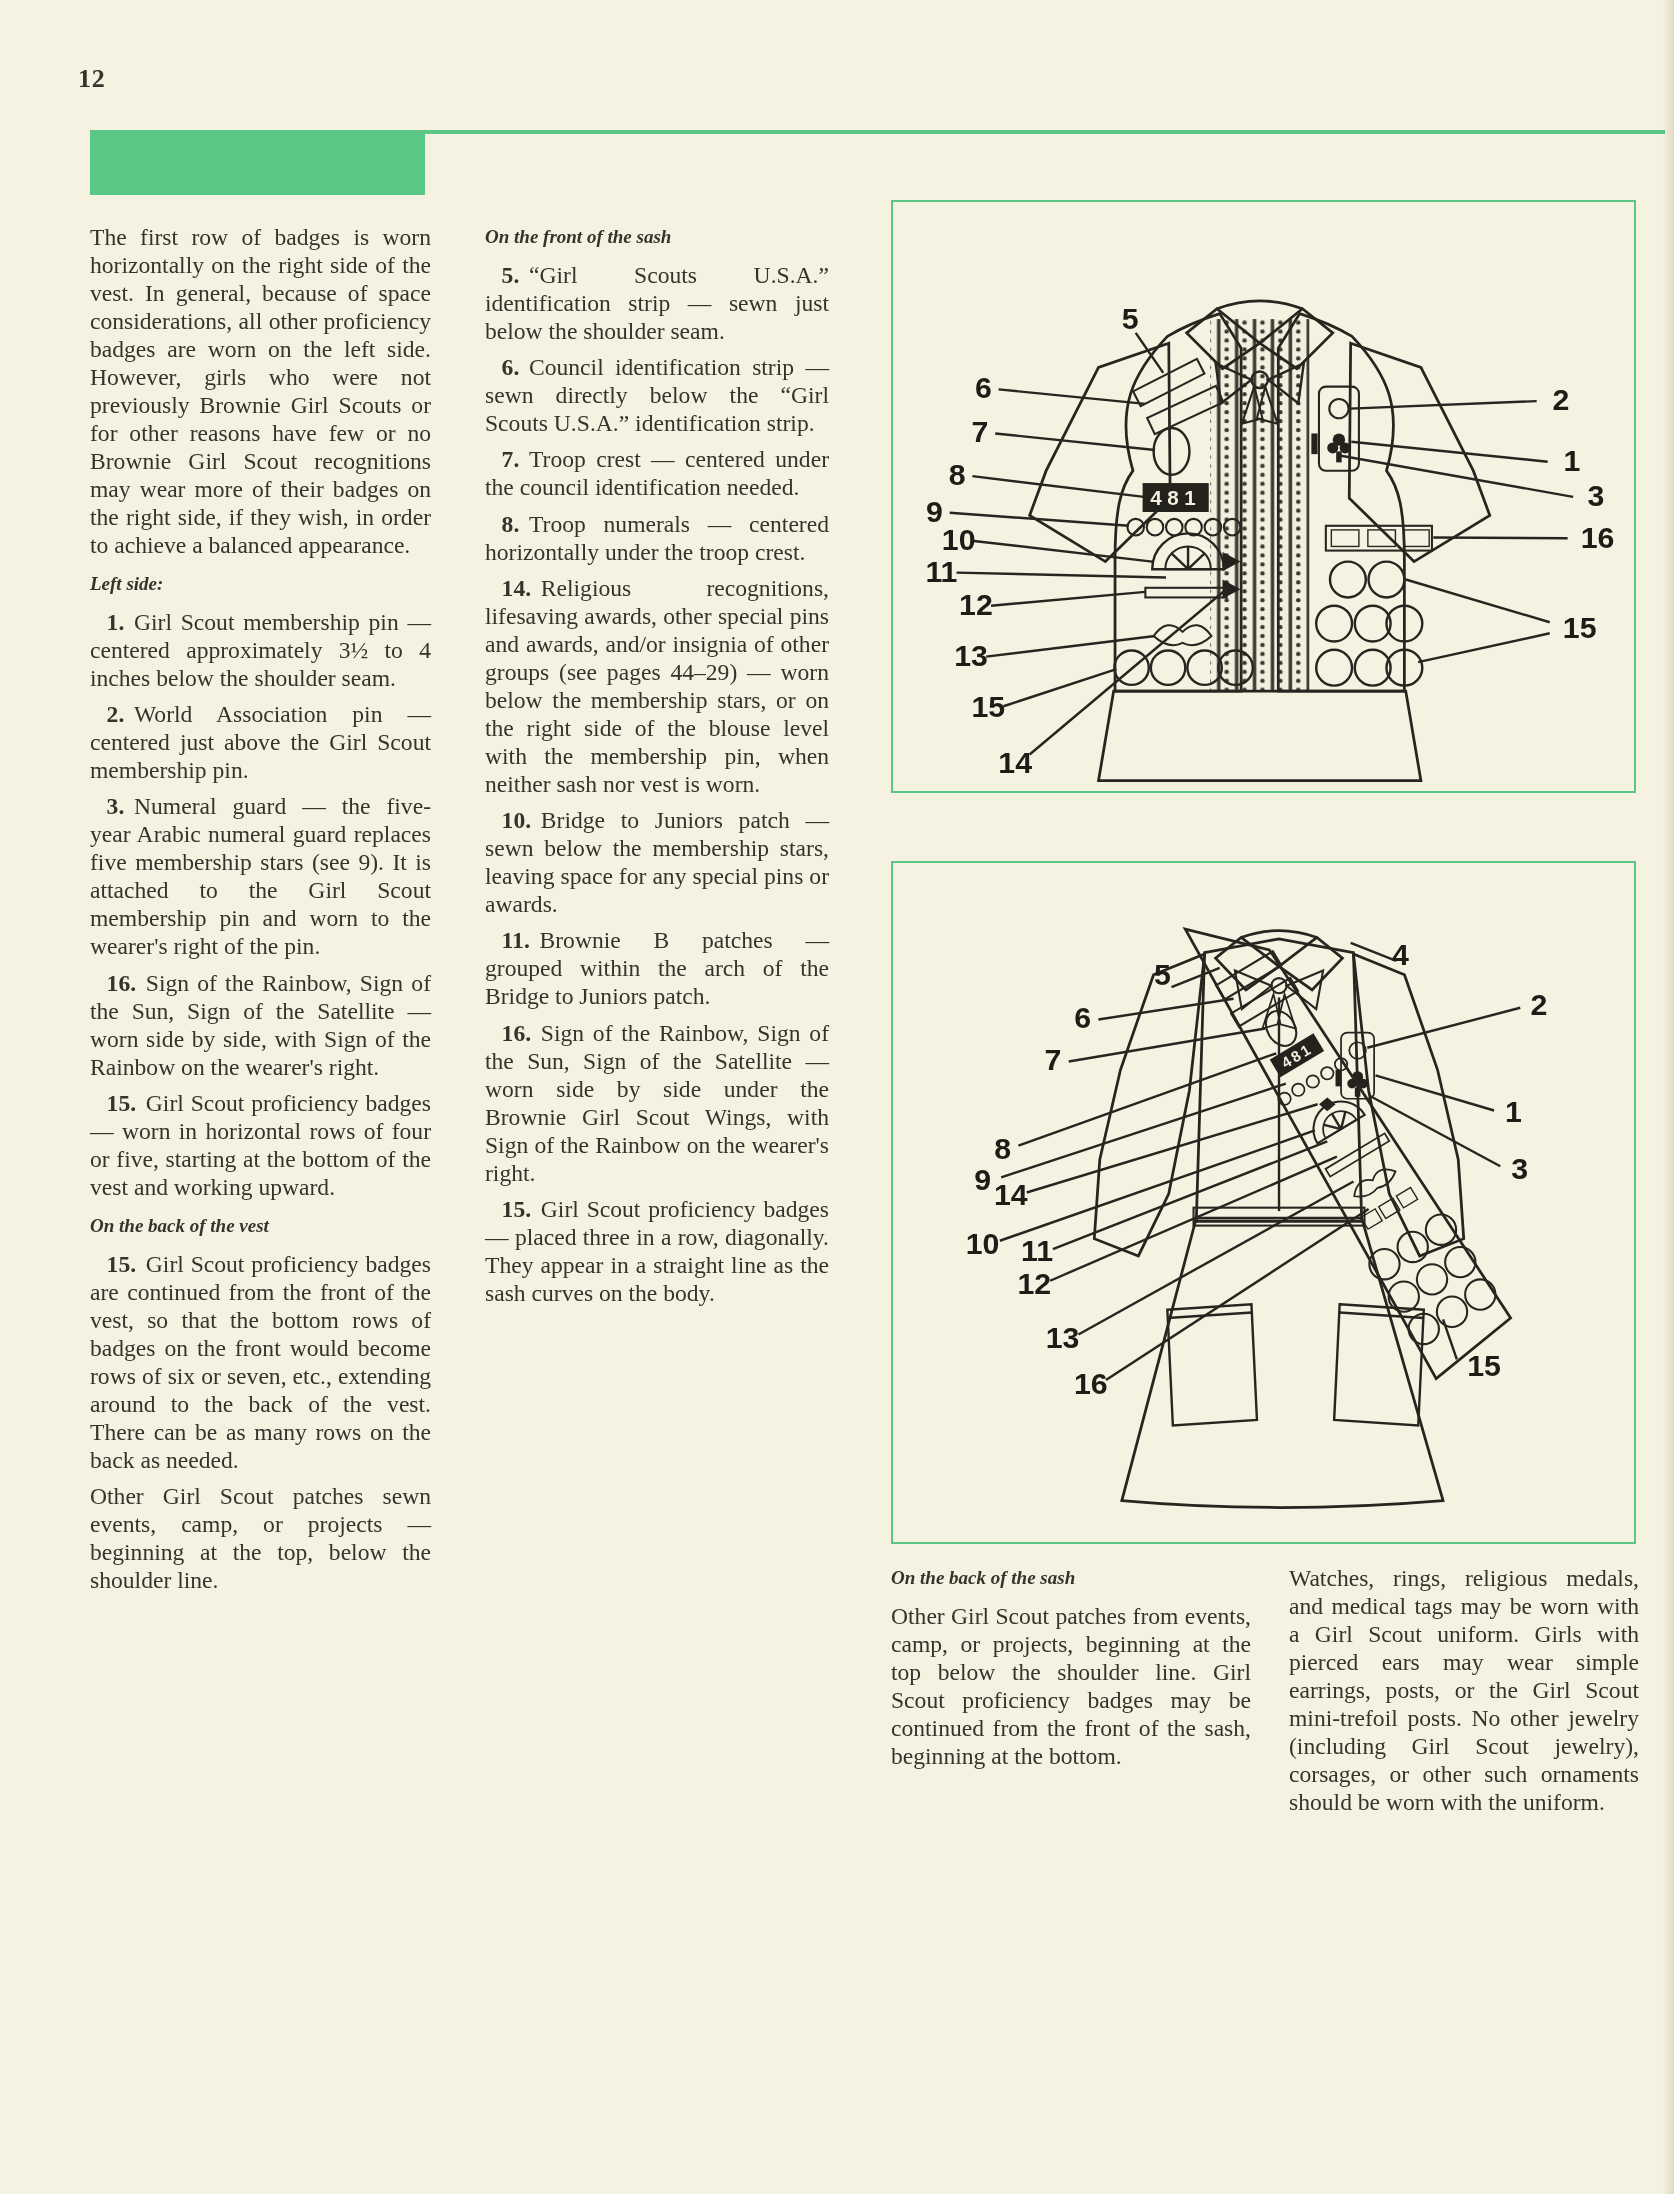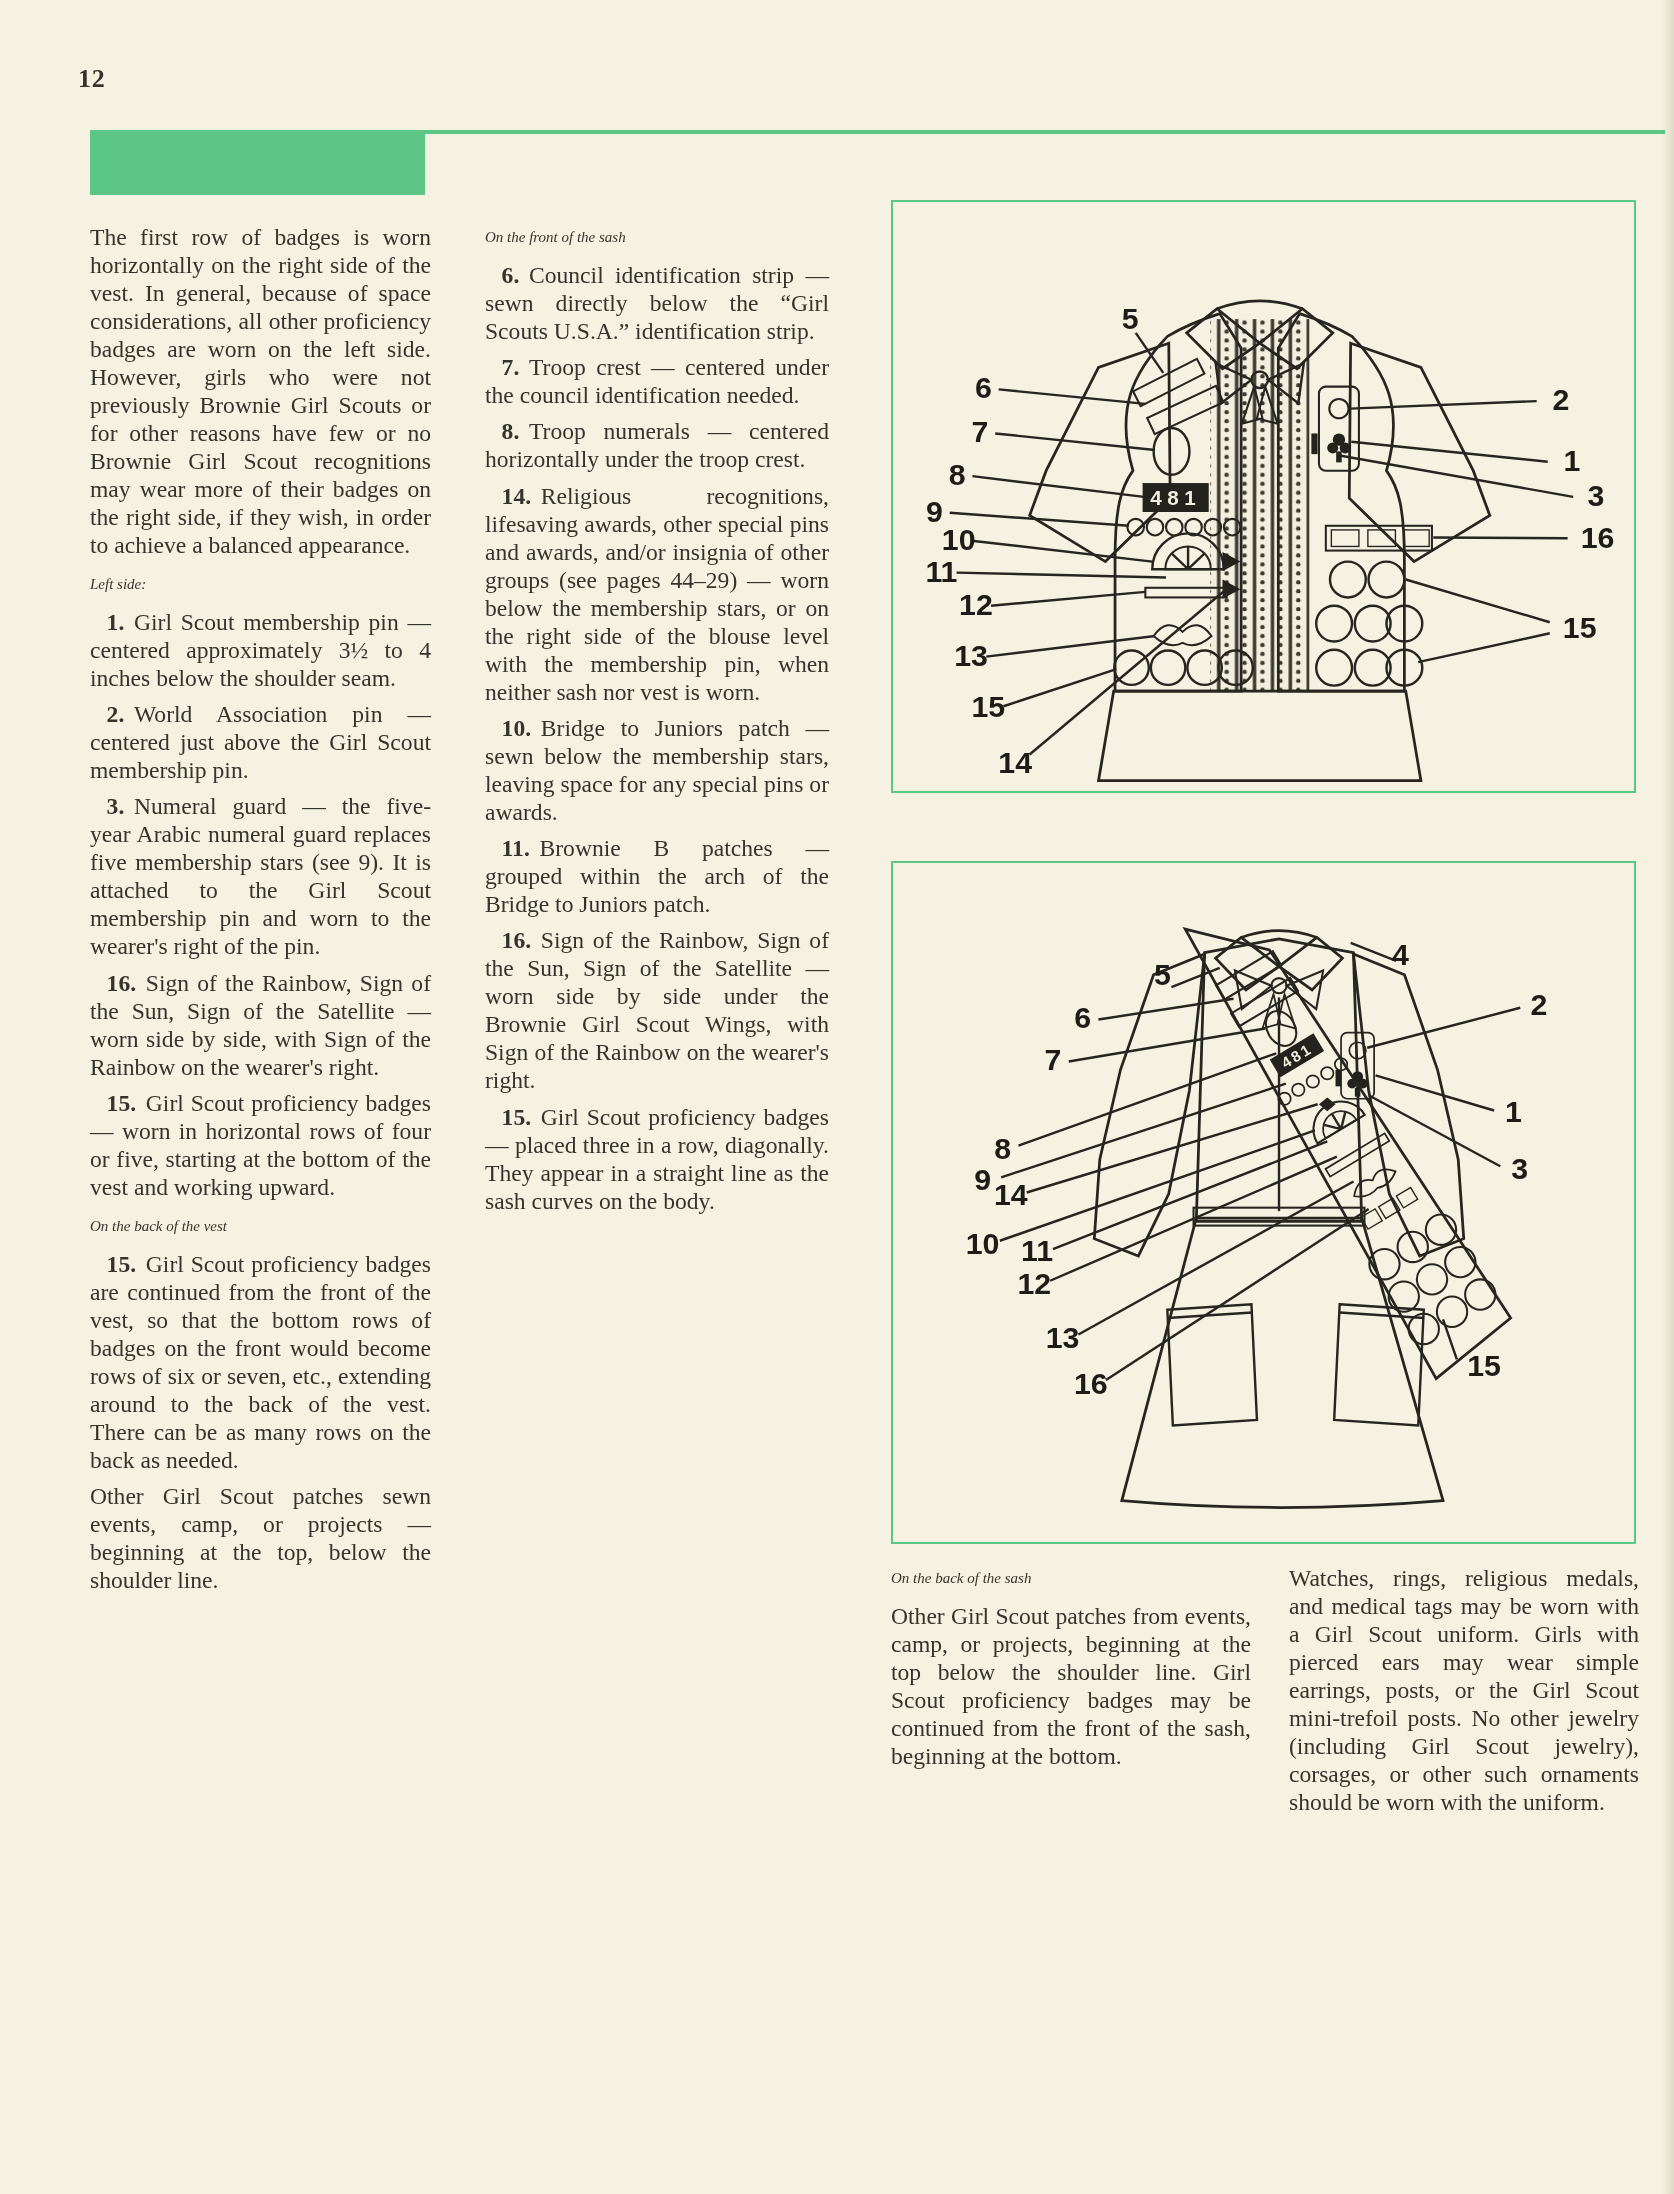--- a/index.html
+++ b/index.html
@@ -16,21 +16,21 @@
   #top-rule{left:90px;top:130px;width:1575px;height:3.5px;background:var(--green);}
   #title-bar{left:90px;top:130px;width:335px;height:65px;background:var(--green);}
   .col{font-size:23.6px;line-height:28px;text-align:justify;hyphens:auto;-webkit-hyphens:auto;}
   #col1{left:90px;top:223px;width:341px;}
   #col2{left:485px;top:223px;width:344px;}
   #back-sash{left:891px;top:1564px;width:360px;}
   #jewelry{left:1289px;top:1564px;width:350px;}
   .col p{margin:0 0 8.3px 0;}
   .col p b.pnum{padding-left:16.6px;margin-right:9.7px;}
   .col p b.pnum:empty{display:none;padding:0;margin:0;}
-  h3.section{font-size:15px;line-height:28px;margin:11px 0 9.7px 0;font-style:italic;font-weight:normal;}
+  h3.section{font-size:19px;line-height:28px;margin:11px 0 9.7px 0;font-style:italic;font-weight:bold;}
   h3.section.first{margin-top:0;}
   .figure{border:2.8px solid var(--green);box-sizing:border-box;background:transparent;}
   #figure-vest{left:891px;top:200px;width:745px;height:593px;}
   #figure-sash{left:891px;top:861px;width:745px;height:683px;}
   .figure svg{position:absolute;left:0;top:0;width:100%;height:100%;}
   svg text.callout{font-family:"Liberation Sans","DejaVu Sans",sans-serif;font-weight:bold;font-size:44px;fill:#1d1c17;}
   svg text.plate{font-family:"Liberation Sans","DejaVu Sans",sans-serif;}
   svg .lead{stroke:var(--lineink);stroke-width:3.5;fill:none;}
   svg .ol{stroke:var(--lineink);fill:none;}
   #edge-shade{right:0;top:0;width:12.5px;height:2194px;background:linear-gradient(to right,rgba(0,0,0,0),rgba(120,110,70,.18));}
@@ -51,20 +51,21 @@
   <p><b class="pnum">3.</b><span>Numeral guard — the five-year Arabic numeral guard replaces five membership stars (see 9). It is attached to the Girl Scout membership pin and worn to the wearer's right of the pin.</span></p>
   <p><b class="pnum">16.</b><span>Sign of the Rainbow, Sign of the Sun, Sign of the Satellite — worn side by side, with Sign of the Rainbow on the wearer's right.</span></p>
   <p><b class="pnum">15.</b><span>Girl Scout proficiency badges — worn in horizontal rows of four or five, starting at the bottom of the vest and working upward.</span></p>
   <h3 class="section">On the back of the vest</h3>
   <p><b class="pnum">15.</b><span>Girl Scout proficiency badges are continued from the front of the vest, so that the bottom rows of badges on the front would become rows of six or seven, etc., extending around to the back of the vest. There can be as many rows on the back as needed.</span></p>
   <p><span>Other Girl Scout patches sewn events, camp, or projects — beginning at the top, below the shoulder line.</span></p>
 </div>
 
 <div id="col2" class="abs col">
   <h3 class="section first">On the front of the sash</h3>
+  <p><b class="pnum">5.</b><span>“Girl Scouts U.S.A.” identification strip — sewn just below the shoulder seam.</span></p>
   <p><b class="pnum">6.</b><span>Council identification strip — sewn directly below the “Girl Scouts U.S.A.” identification strip.</span></p>
   <p><b class="pnum">7.</b><span>Troop crest — centered under the council identification needed.</span></p>
   <p><b class="pnum">8.</b><span>Troop numerals — centered horizontally under the troop crest.</span></p>
   <p><b class="pnum">14.</b><span>Religious recognitions, lifesaving awards, other special pins and awards, and/or insignia of other groups (see pages 44–29) — worn below the membership stars, or on the right side of the blouse level with the membership pin, when neither sash nor vest is worn.</span></p>
   <p><b class="pnum">10.</b><span>Bridge to Juniors patch — sewn below the membership stars, leaving space for any special pins or awards.</span></p>
   <p><b class="pnum">11.</b><span>Brownie B patches — grouped within the arch of the Bridge to Juniors patch.</span></p>
   <p><b class="pnum">16.</b><span>Sign of the Rainbow, Sign of the Sun, Sign of the Satellite — worn side by side under the Brownie Girl Scout Wings, with Sign of the Rainbow on the wearer's right.</span></p>
   <p><b class="pnum">15.</b><span>Girl Scout proficiency badges — placed three in a row, diagonally. They appear in a straight line as the sash curves on the body.</span></p>
 </div>
 

